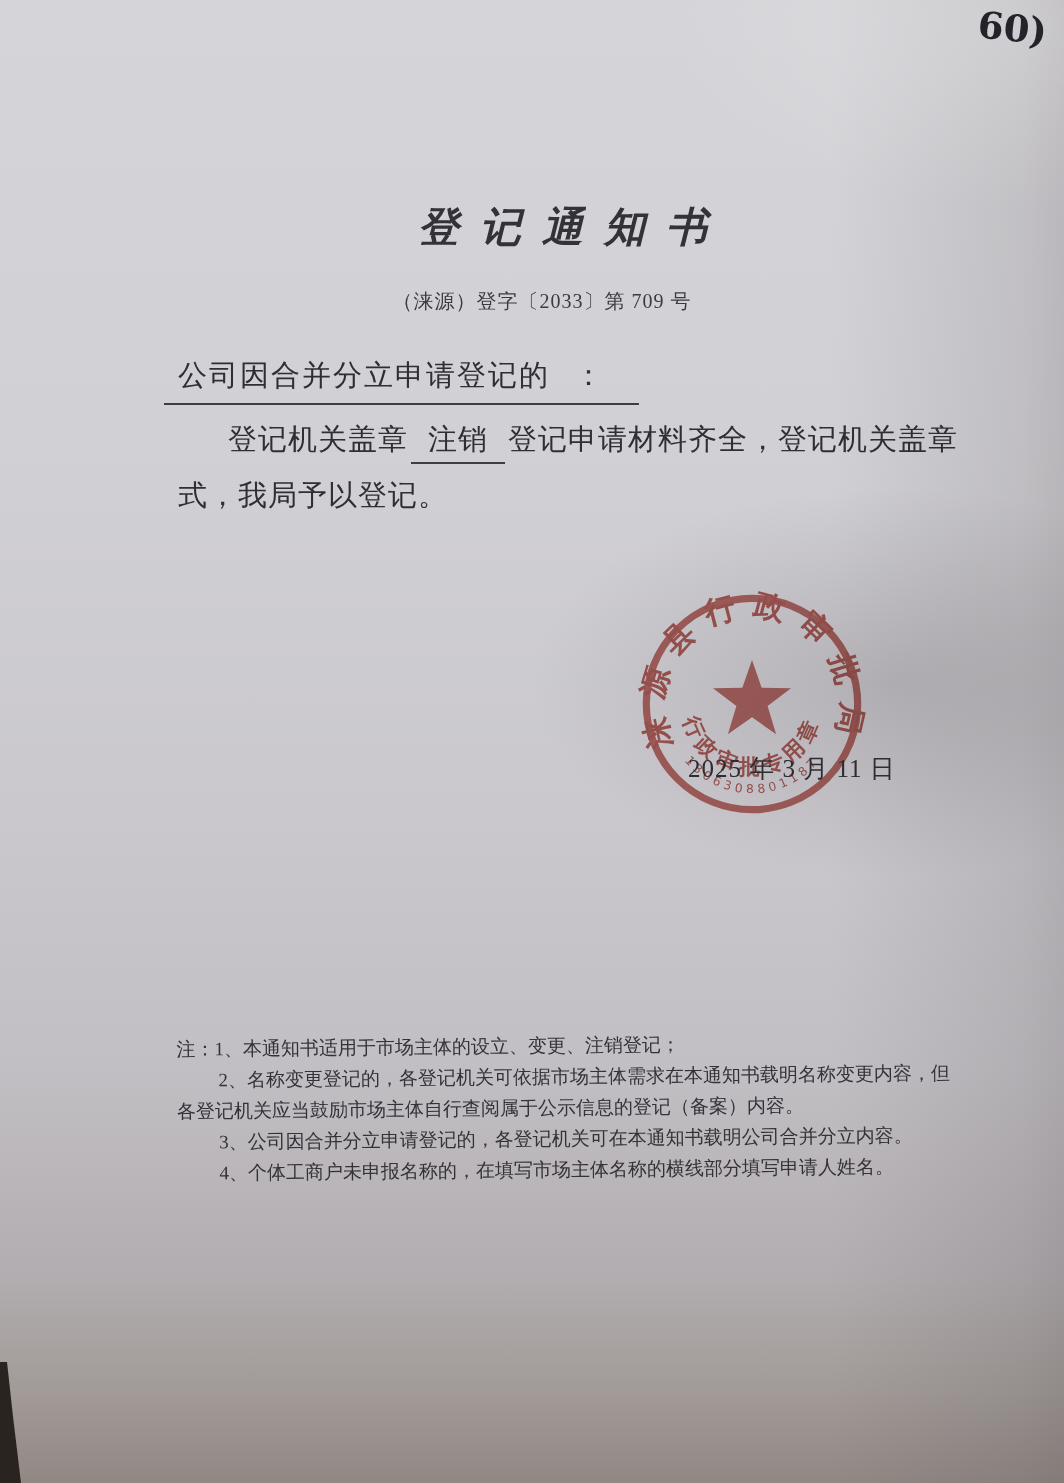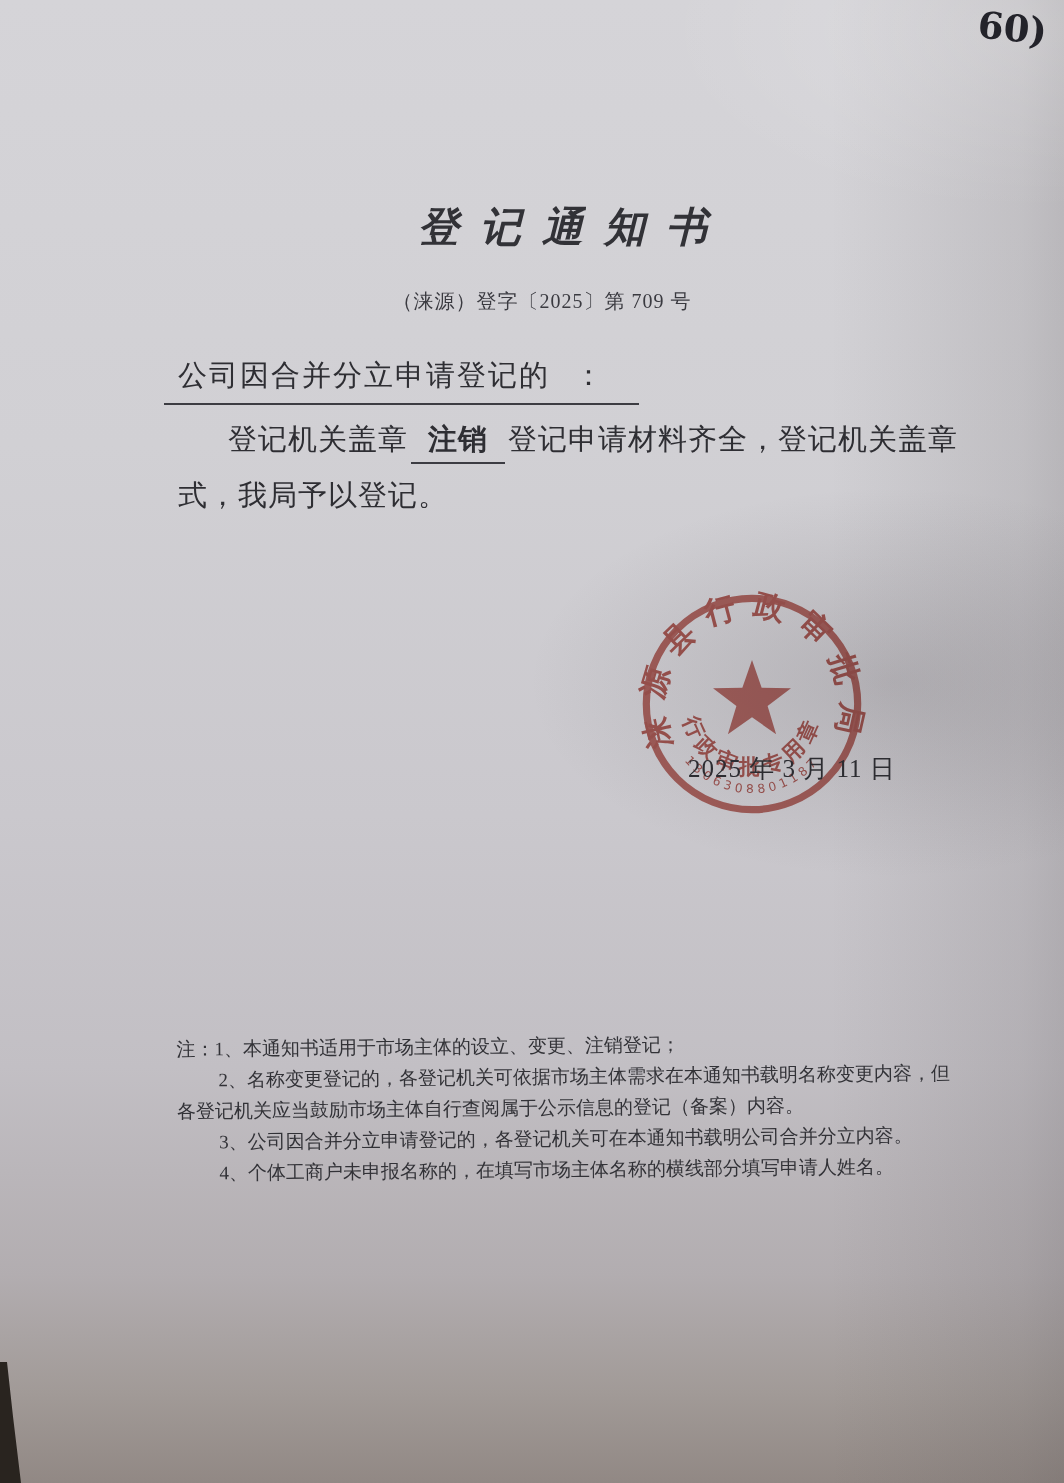--- a/index.html
+++ b/index.html
@@ -48,21 +48,20 @@
   .addressee-colon { margin-left:24px; }
   .body-line1 {
     position:absolute; left:228px; top:420px;
     font-size:29px; letter-spacing:1px; white-space:nowrap;
   }
   .blank-fill {
     display:inline-block;
     border-bottom:2px solid #3c3c42;
     padding:0 17px 2px 17px;
     margin:0 3px;
-    font-weight:bold;
   }
   .body-line2 {
     position:absolute; left:178px; top:476px;
     font-size:29px; letter-spacing:1px; white-space:nowrap;
   }
   .seal-caption {
     position:absolute; left:672px; top:642px;
     font-size:24px; letter-spacing:2px; white-space:nowrap;
     color:#2c2c31; z-index:3;
   }
@@ -88,21 +87,21 @@
 </style>
 </head>
 <body>
 
 <div class="page">
 
   <div class="handwriting">60)</div>
 
   <div class="title">登记通知书</div>
 
-  <div class="doc-number">（涞源）登字〔2025〕第 709 号</div>
+  <div class="doc-number">（涞源）登字〔2033〕第 709 号</div>
 
   <div class="addressee-line">
     <span>公司因合并分立申请登记的</span><span class="addressee-colon">：</span>
   </div>
 
   <div class="body-line1">
     <span>登记机关盖章</span><span class="blank-fill">注销</span><span>登记申请材料齐全，登记机关盖章</span>
   </div>
 
   <div class="body-line2">式，我局予以登记。</div>

